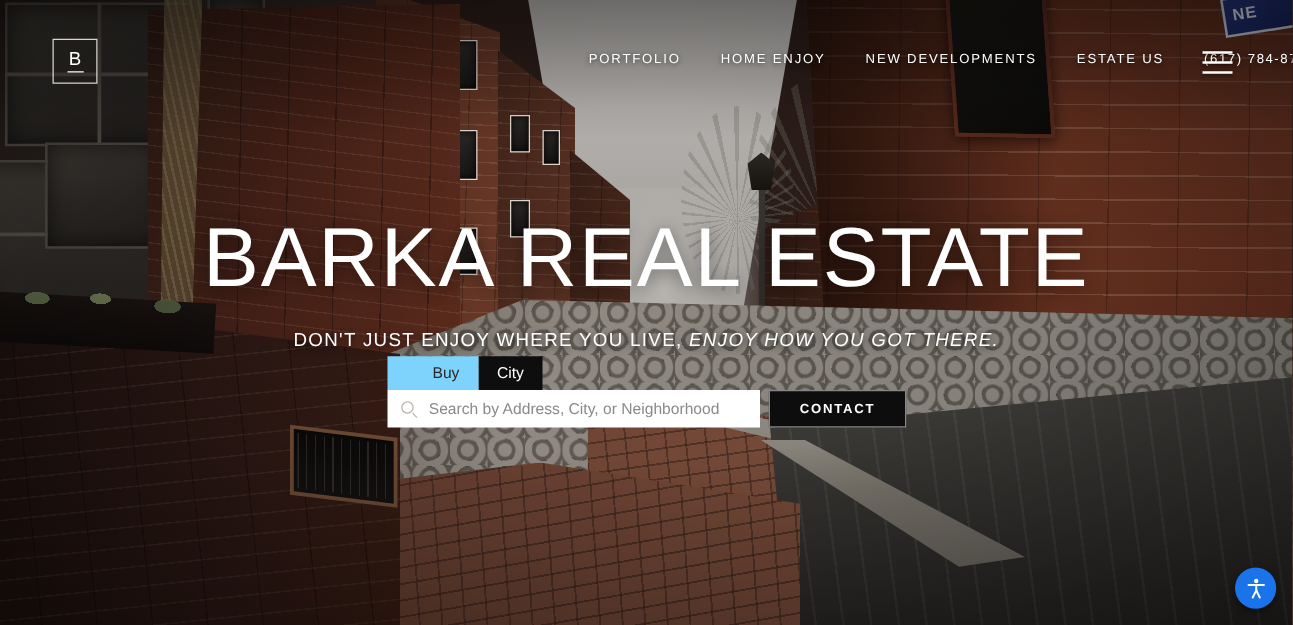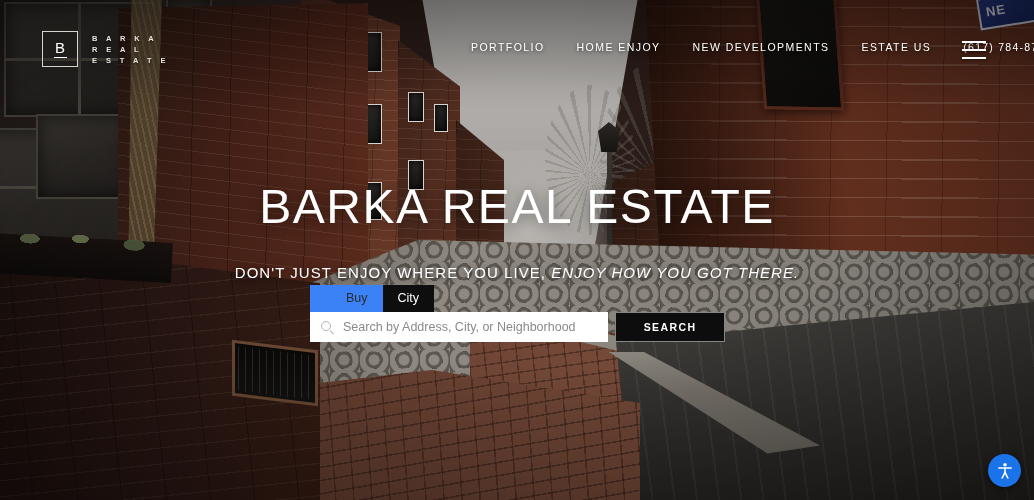--- a/index.html
+++ b/index.html
@@ -312,21 +312,21 @@
     box-shadow: 0 1px 3px rgba(0,0,0,.55);
   }
 
   
   .hero {
     position: absolute; left: 0; top: 175px; width: 1034px;
     text-align: center; z-index: 15;
   }
   .hero-title {
     color: #fff;
-    font-size: 48px;
+    font-size: 67px;
     font-weight: 300;
     letter-spacing: 1.5px;
     line-height: 64px;
     text-shadow: 0 2px 14px rgba(0,0,0,.45);
     font-family: "Liberation Sans", sans-serif;
   }
   .hero-sub {
     margin-top: 25px;
     color: #fff;
     font-size: 15px; font-weight: normal; letter-spacing: 1.05px;
@@ -340,21 +340,21 @@
     width: 415px;
   }
   .tabs { display: flex; }
   .tab {
     font-size: 12.5px;
     padding: 6px 15px 6px 15px;
     line-height: 15px;
     cursor: pointer;
     font-family: "Liberation Sans", sans-serif;
   }
-  .tab-active { background: #3b82f6; color: #2a2a2a; padding-left: 36px; }
+  .tab-active { background: #7dd3fc; color: #2a2a2a; padding-left: 36px; }
   .tab-inactive { background: #0e0e0e; color: #fff; }
 
   .search-row { display: flex; align-items: center; }
   .search-box {
     width: 298px; height: 30px;
     background: #fff;
     display: flex; align-items: center;
     padding-left: 11px;
   }
   .mag {
@@ -474,25 +474,20 @@
     <div class="photo-vignette"></div>
   </div>
 
   <div class="header">
 
     <div class="logo-wrap">
       <div class="logo-mark">
         <div class="lb">B</div>
         <div class="lbar"></div>
       </div>
-      <div class="logo-text">
-        <div>B A R K A</div>
-        <div>R E A L</div>
-        <div>E S T A T E</div>
-      </div>
     </div>
 
     <nav class="nav">
       <a href="#">PORTFOLIO</a>
       <a href="#">HOME ENJOY</a>
       <a href="#">NEW DEVELOPMENTS</a>
       <a href="#">ESTATE US</a>
       <a href="#" class="phone">(617) 784-8760</a>
     </nav>
 
@@ -517,21 +512,21 @@
       <div class="tab tab-inactive">City</div>
     </div>
     <div class="search-row">
       <div class="search-box">
         <span class="mag">
             <i></i>
             <b></b>
           </span>
         <input class="search-input" type="text" placeholder="Search by Address, City, or Neighborhood" style="">
       </div>
-      <button class="search-btn">SEARCH</button>
+      <button class="search-btn">CONTACT</button>
     </div>
   </div>
 
   <div class="a11y">
     <svg width="20" height="20" viewBox="0 0 24 24">
       <circle cx="12" cy="4.6" r="2.1" fill="#ffffff"></circle>
       <path d="M4.6 8.3 H19.4" stroke="#ffffff" stroke-width="1.9" stroke-linecap="round"></path>
       <path d="M12 8.3 V14.2" stroke="#ffffff" stroke-width="1.9" stroke-linecap="round"></path>
       <path d="M12 13.6 L8.6 20.4" stroke="#ffffff" stroke-width="1.9" stroke-linecap="round"></path>
       <path d="M12 13.6 L15.4 20.4" stroke="#ffffff" stroke-width="1.9" stroke-linecap="round"></path>

